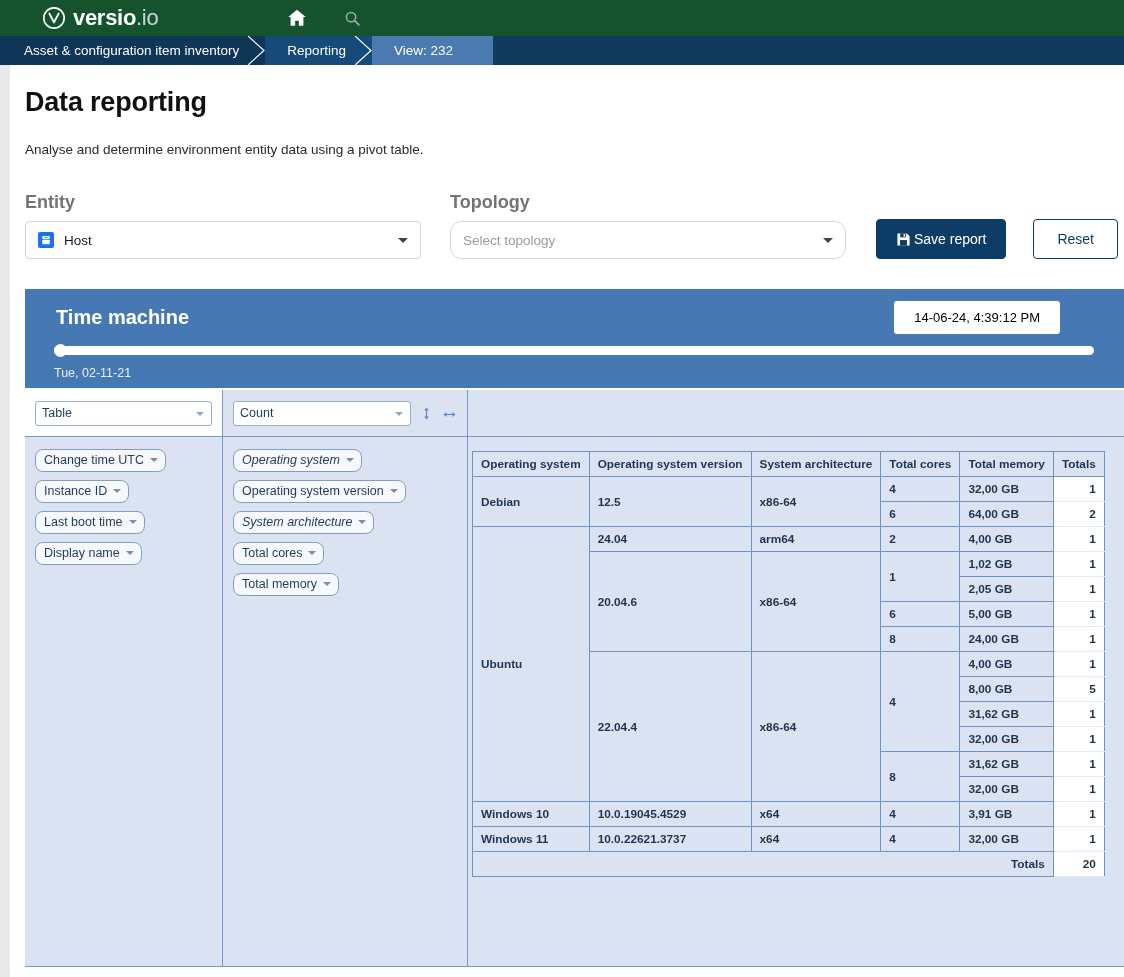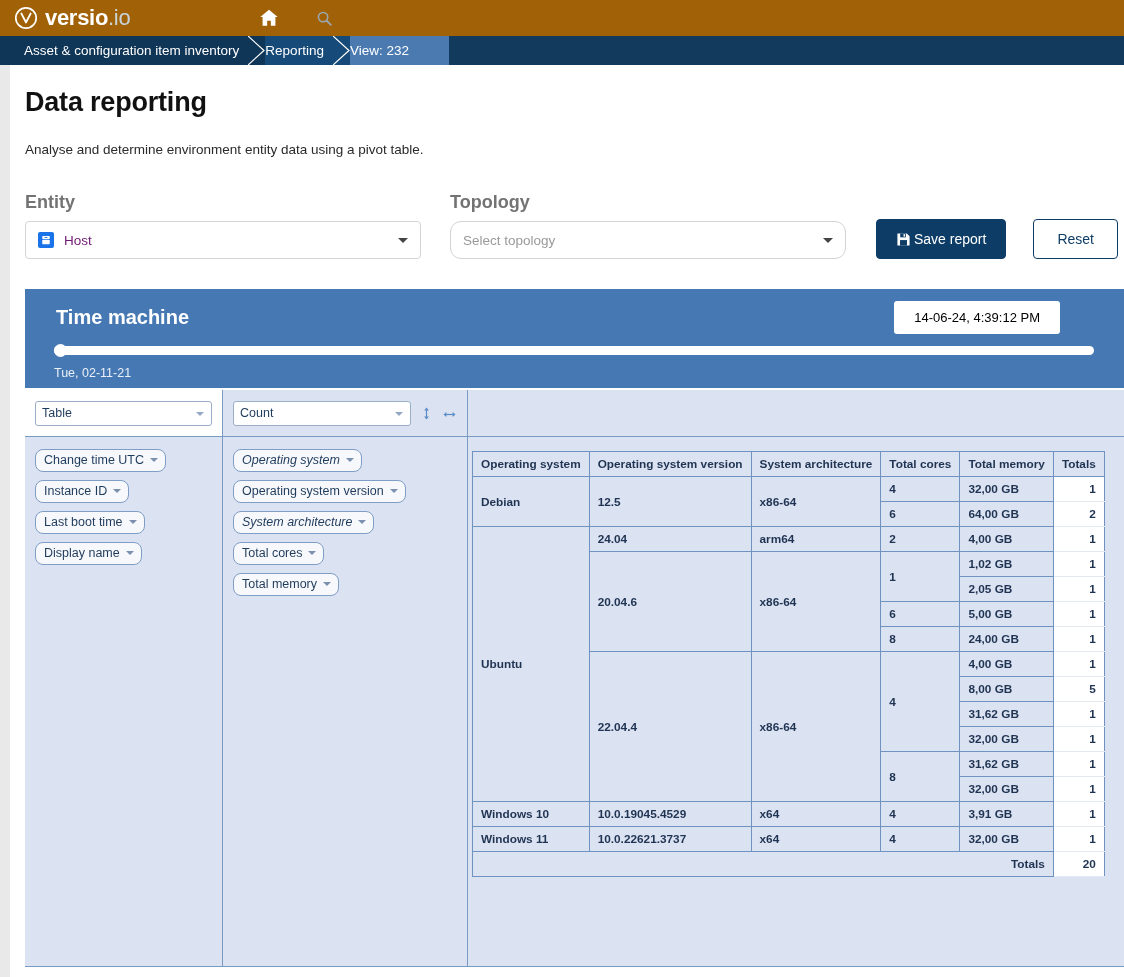--- a/index.html
+++ b/index.html
@@ -7,24 +7,25 @@
     margin: 0; padding: 0;
     width: 1124px; height: 977px;
     background: #ffffff;
     font-family: "Liberation Sans", sans-serif;
     overflow: hidden;
   }
 
   
   .topbar {
     height: 36px;
-    background: #a16207;
+    background: #14532d;
     display: flex;
     align-items: center;
     position: relative;
+    padding-left: 28px;
   }
   .logo-wrap { display: flex; align-items: center; padding-left: 14px; gap: 7px; }
   .logo-mark { width: 24px; height: 24px; }
   .logo-text { font-size: 22px; font-weight: bold; color: #ffffff; letter-spacing: -0.3px; }
   .logo-text .dim { color: #c9d3da; font-weight: normal; }
   .top-icons { display: flex; align-items: center; gap: 36px; margin-left: 128px; }
   .home-icon { width: 22px; height: 22px; display: block; }
   .search-icon { width: 17px; height: 17px; display: block; }
 
   
@@ -35,20 +36,21 @@
     align-items: stretch;
     position: relative;
     overflow: hidden;
   }
   .crumb {
     position: relative;
     display: flex;
     align-items: center;
     color: #ffffff;
     font-size: 13.5px;
+    padding-left: 22px;
     padding-right: 26px;
     white-space: nowrap;
   }
   .crumb:first-child { padding-left: 24px; }
   .crumb.c1 { background: #0f3557; }
   .crumb.c2 { background: #164a78; }
   .crumb.c3 { background: #4a7ab0; padding-right: 40px; }
   .crumb .arrow {
     position: absolute;
     right: -1px; top: 0;
@@ -80,21 +82,21 @@
   .field-label { font-size: 18px; font-weight: bold; color: #737373; margin-bottom: 8px; }
   .select-box {
     height: 38px;
     border: 1px solid #d5d5d5;
     border-radius: 4px;
     background: #fff;
     display: flex;
     align-items: center;
     padding: 0 12px;
     font-size: 13.5px;
-    color: #701a75;
+    color: #0f172a;
     position: relative;
   }
   .select-box.entity { width: 396px; }
   .select-box.topology { width: 396px; color: #9a9a9a; border-radius: 11px; }
   .caret {
     position: absolute; right: 12px; top: 50%;
     margin-top: -2px;
     width: 0; height: 0;
     border-left: 5px solid transparent;
     border-right: 5px solid transparent;

